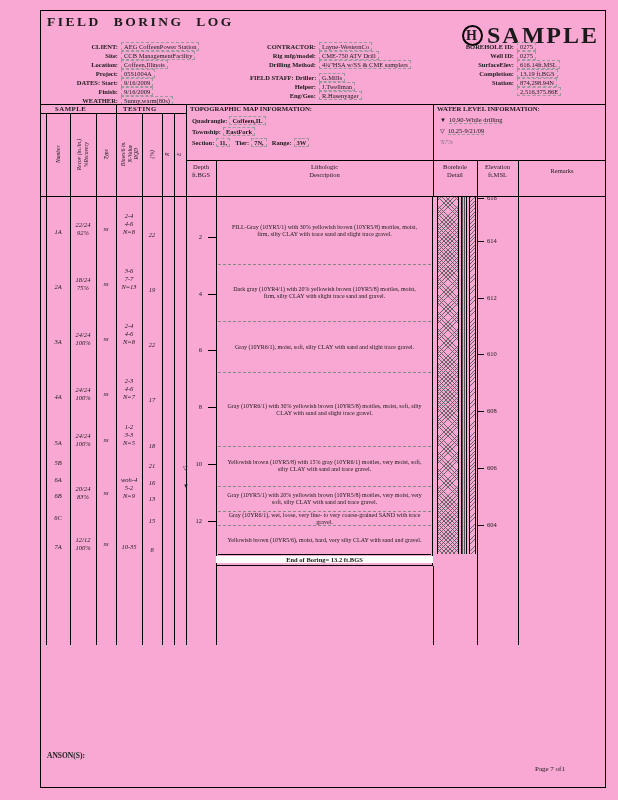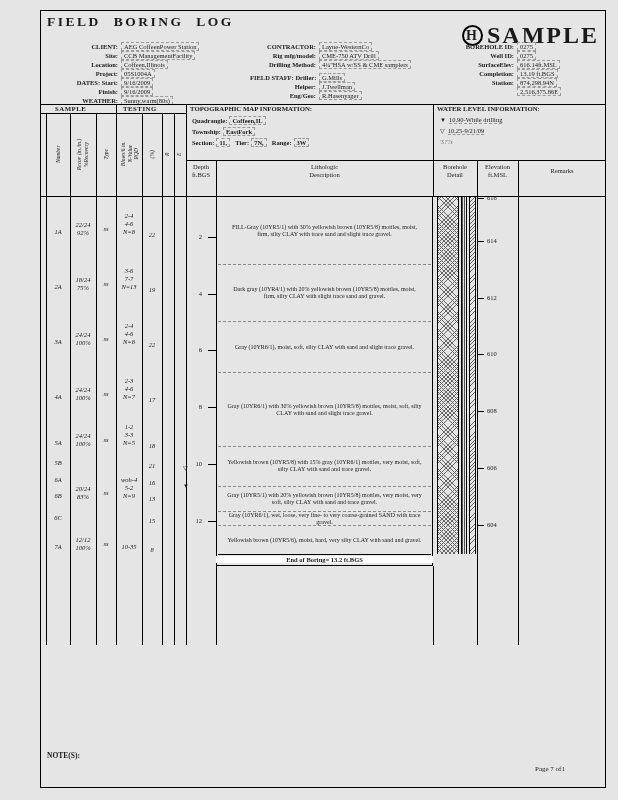--- a/index.html
+++ b/index.html
@@ -1,18 +1,18 @@
 <!DOCTYPE html>
 <html><head>
 <meta charset="utf-8">
 <style>
   *{margin:0;padding:0;box-sizing:border-box;}
   html,body{background:#ffffff;}
   body{font-family:"Liberation Serif", "DejaVu Serif", serif;}
-  #page{position:relative;width:618px;height:800px;background:#e5e5e5;overflow:hidden;color:#1a1a1a;font-size:6.5px;}
+  #page{position:relative;width:618px;height:800px;background:#f9a8d4;overflow:hidden;color:#1a1a1a;font-size:6.5px;}
   .abs{position:absolute;}
   .hatchX{background-image:
     repeating-linear-gradient(45deg,#666 0,#666 .6px,transparent .6px,transparent 3px),
     repeating-linear-gradient(-45deg,#666 0,#666 .6px,transparent .6px,transparent 3px);}
   .hatchD{background-image:repeating-linear-gradient(-45deg,#666 0,#666 .6px,transparent .6px,transparent 2.6px);}
   .hatchV{background-image:repeating-linear-gradient(90deg,#555 0,#555 .7px,transparent .7px,transparent 2px);}
 </style>
 </head>
 <body>
 
@@ -167,21 +167,21 @@
   </div>
 
   <div class="abs" style="left:216px;top:196px;width:217px;height:370px;border:1.5px solid #000;"></div>
 
   <div class="abs hatchX" style="left:437px;top:196px;width:22px;height:358px;border-left:1px solid #000;border-right:1px solid #000;"></div>
   <div class="abs hatchV" style="left:461px;top:196px;width:6px;height:358px;border-left:1px solid #000;border-right:1px solid #000;"></div>
   <div class="abs hatchD" style="left:469px;top:196px;width:7px;height:358px;border-left:1px solid #000;border-right:1px solid #000;"></div>
 
   <div class="abs" style="left:216px;top:555.5px;width:217px;text-align:center;font-weight:bold;font-size:6.5px;background:#fdfdfb;">End of Boring= 13.2 ft.BGS</div>
 
-  <div class="abs" style="left:47px;top:751px;font-weight:bold;font-size:7.5px;">NOTE(S):</div>
+  <div class="abs" style="left:47px;top:751px;font-weight:bold;font-size:7.5px;">ANSON(S):</div>
   <div class="abs" style="left:500px;top:765px;width:100px;text-align:center;font-size:7px;">Page 7 of1</div>
 <div class="abs" style="left: 46px; top: 113px; width: 1px; height: 532px; background: rgb(0, 0, 0);"></div>
     <div class="abs" style="left: 70px; top: 113px; width: 1px; height: 532px; background: rgb(0, 0, 0);"></div>
     <div class="abs" style="left: 96px; top: 113px; width: 1px; height: 532px; background: rgb(0, 0, 0);"></div>
     <div class="abs" style="left: 116px; top: 113px; width: 1px; height: 532px; background: rgb(0, 0, 0);"></div>
     <div class="abs" style="left: 142px; top: 113px; width: 1px; height: 532px; background: rgb(0, 0, 0);"></div>
     <div class="abs" style="left: 162px; top: 113px; width: 1px; height: 532px; background: rgb(0, 0, 0);"></div>
     <div class="abs" style="left: 174px; top: 113px; width: 1px; height: 532px; background: rgb(0, 0, 0);"></div>
     <div class="abs" style="left: 186px; top: 104px; width: 1px; height: 541px; background: rgb(0, 0, 0);"></div>
     <div class="abs" style="left: 216px; top: 160px; width: 1px; height: 36px; background: rgb(0, 0, 0);"></div>

